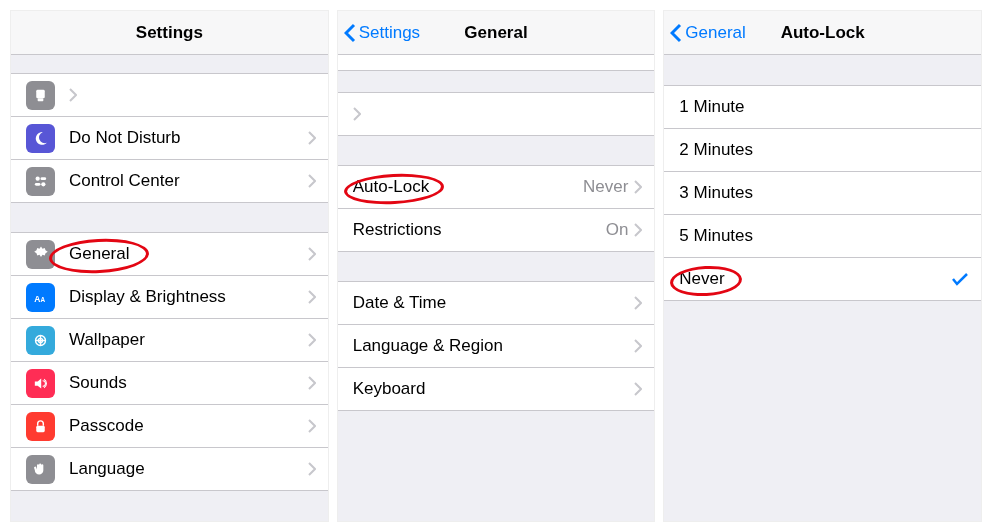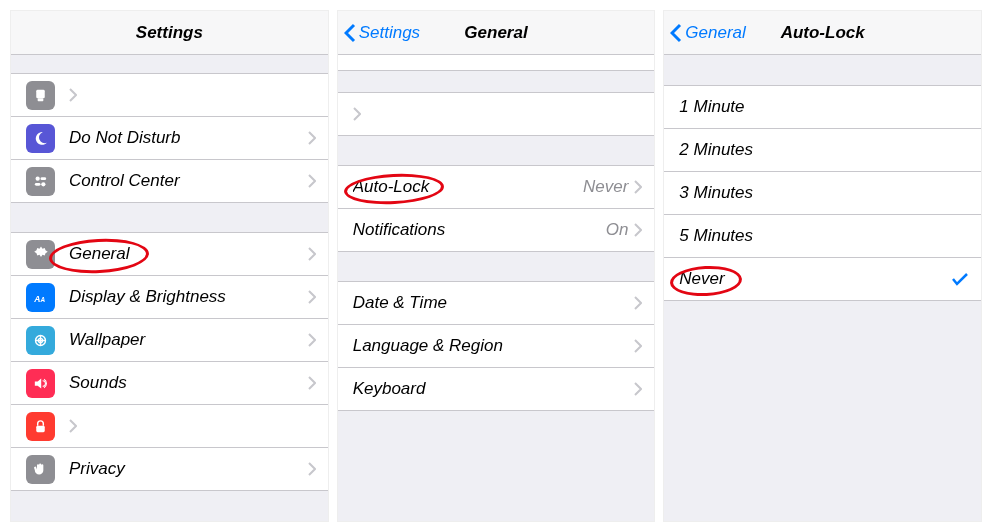--- a/index.html
+++ b/index.html
@@ -18,21 +18,20 @@
     height: 100%;
   }
   .screen {
     flex: 1;
     background: #efeff4;
     border: 1px solid #eee;
     display: flex;
     flex-direction: column;
     overflow: hidden;
     position: relative;
-    font-style: italic;
   }
   .navbar {
     background: #f7f7f8;
     border-bottom: 1px solid #c8c7cc;
     height: 44px;
     display: flex;
     align-items: center;
     justify-content: center;
     position: relative;
   }
@@ -252,33 +251,34 @@
             </svg>
         </span>
       </div>
       <div class="row">
         <span class="icon-box ic-passcode">
           <svg width="17" height="17" viewBox="0 0 24 24" fill="#fff">
               <rect x="6" y="11" width="12" height="9" rx="2"></rect>
               <path d="M8 11V8a4 4 0 0 1 8 0v3" fill="none" stroke="#fff" stroke-width="2"></path>
             </svg>
         </span>
+        <span class="label">Passcode</span>
         <span class="chev-right">
           <svg width="8" height="14" viewBox="0 0 8 14">
               <polyline points="1,1 7,7 1,13" fill="none" stroke="#c7c7cc" stroke-width="2"></polyline>
             </svg>
         </span>
       </div>
       <div class="row">
         <span class="icon-box ic-privacy">
           <svg width="17" height="17" viewBox="0 0 24 24" fill="#fff">
               <path d="M7 12V6a1.5 1.5 0 0 1 3 0v5V5a1.5 1.5 0 0 1 3 0v6V6a1.5 1.5 0 0 1 3 0v7a6 6 0 0 1-12 0l-1-3a1.5 1.5 0 0 1 3-1z"></path>
             </svg>
         </span>
-        <span class="label">Privacy</span>
+        <span class="label">Language</span>
         <span class="chev-right">
           <svg width="8" height="14" viewBox="0 0 8 14">
               <polyline points="1,1 7,7 1,13" fill="none" stroke="#c7c7cc" stroke-width="2"></polyline>
             </svg>
         </span>
       </div>
     </div>
   </div>
 
   <div class="screen">
@@ -312,21 +312,21 @@
         <span class="label">Auto-Lock</span>
         <span class="value">Never</span>
         <span class="chev-right">
           <svg width="8" height="14" viewBox="0 0 8 14">
               <polyline points="1,1 7,7 1,13" fill="none" stroke="#c7c7cc" stroke-width="2"></polyline>
             </svg>
         </span>
         <span class="circle-annot" style="left:6px;top:8px;width:100px;height:30px"></span>
       </div>
       <div class="row">
-        <span class="label">Notifications</span>
+        <span class="label">Restrictions</span>
         <span class="value">On</span>
         <span class="chev-right">
           <svg width="8" height="14" viewBox="0 0 8 14">
               <polyline points="1,1 7,7 1,13" fill="none" stroke="#c7c7cc" stroke-width="2"></polyline>
             </svg>
         </span>
       </div>
 
       <div class="group-gap"></div>
 

